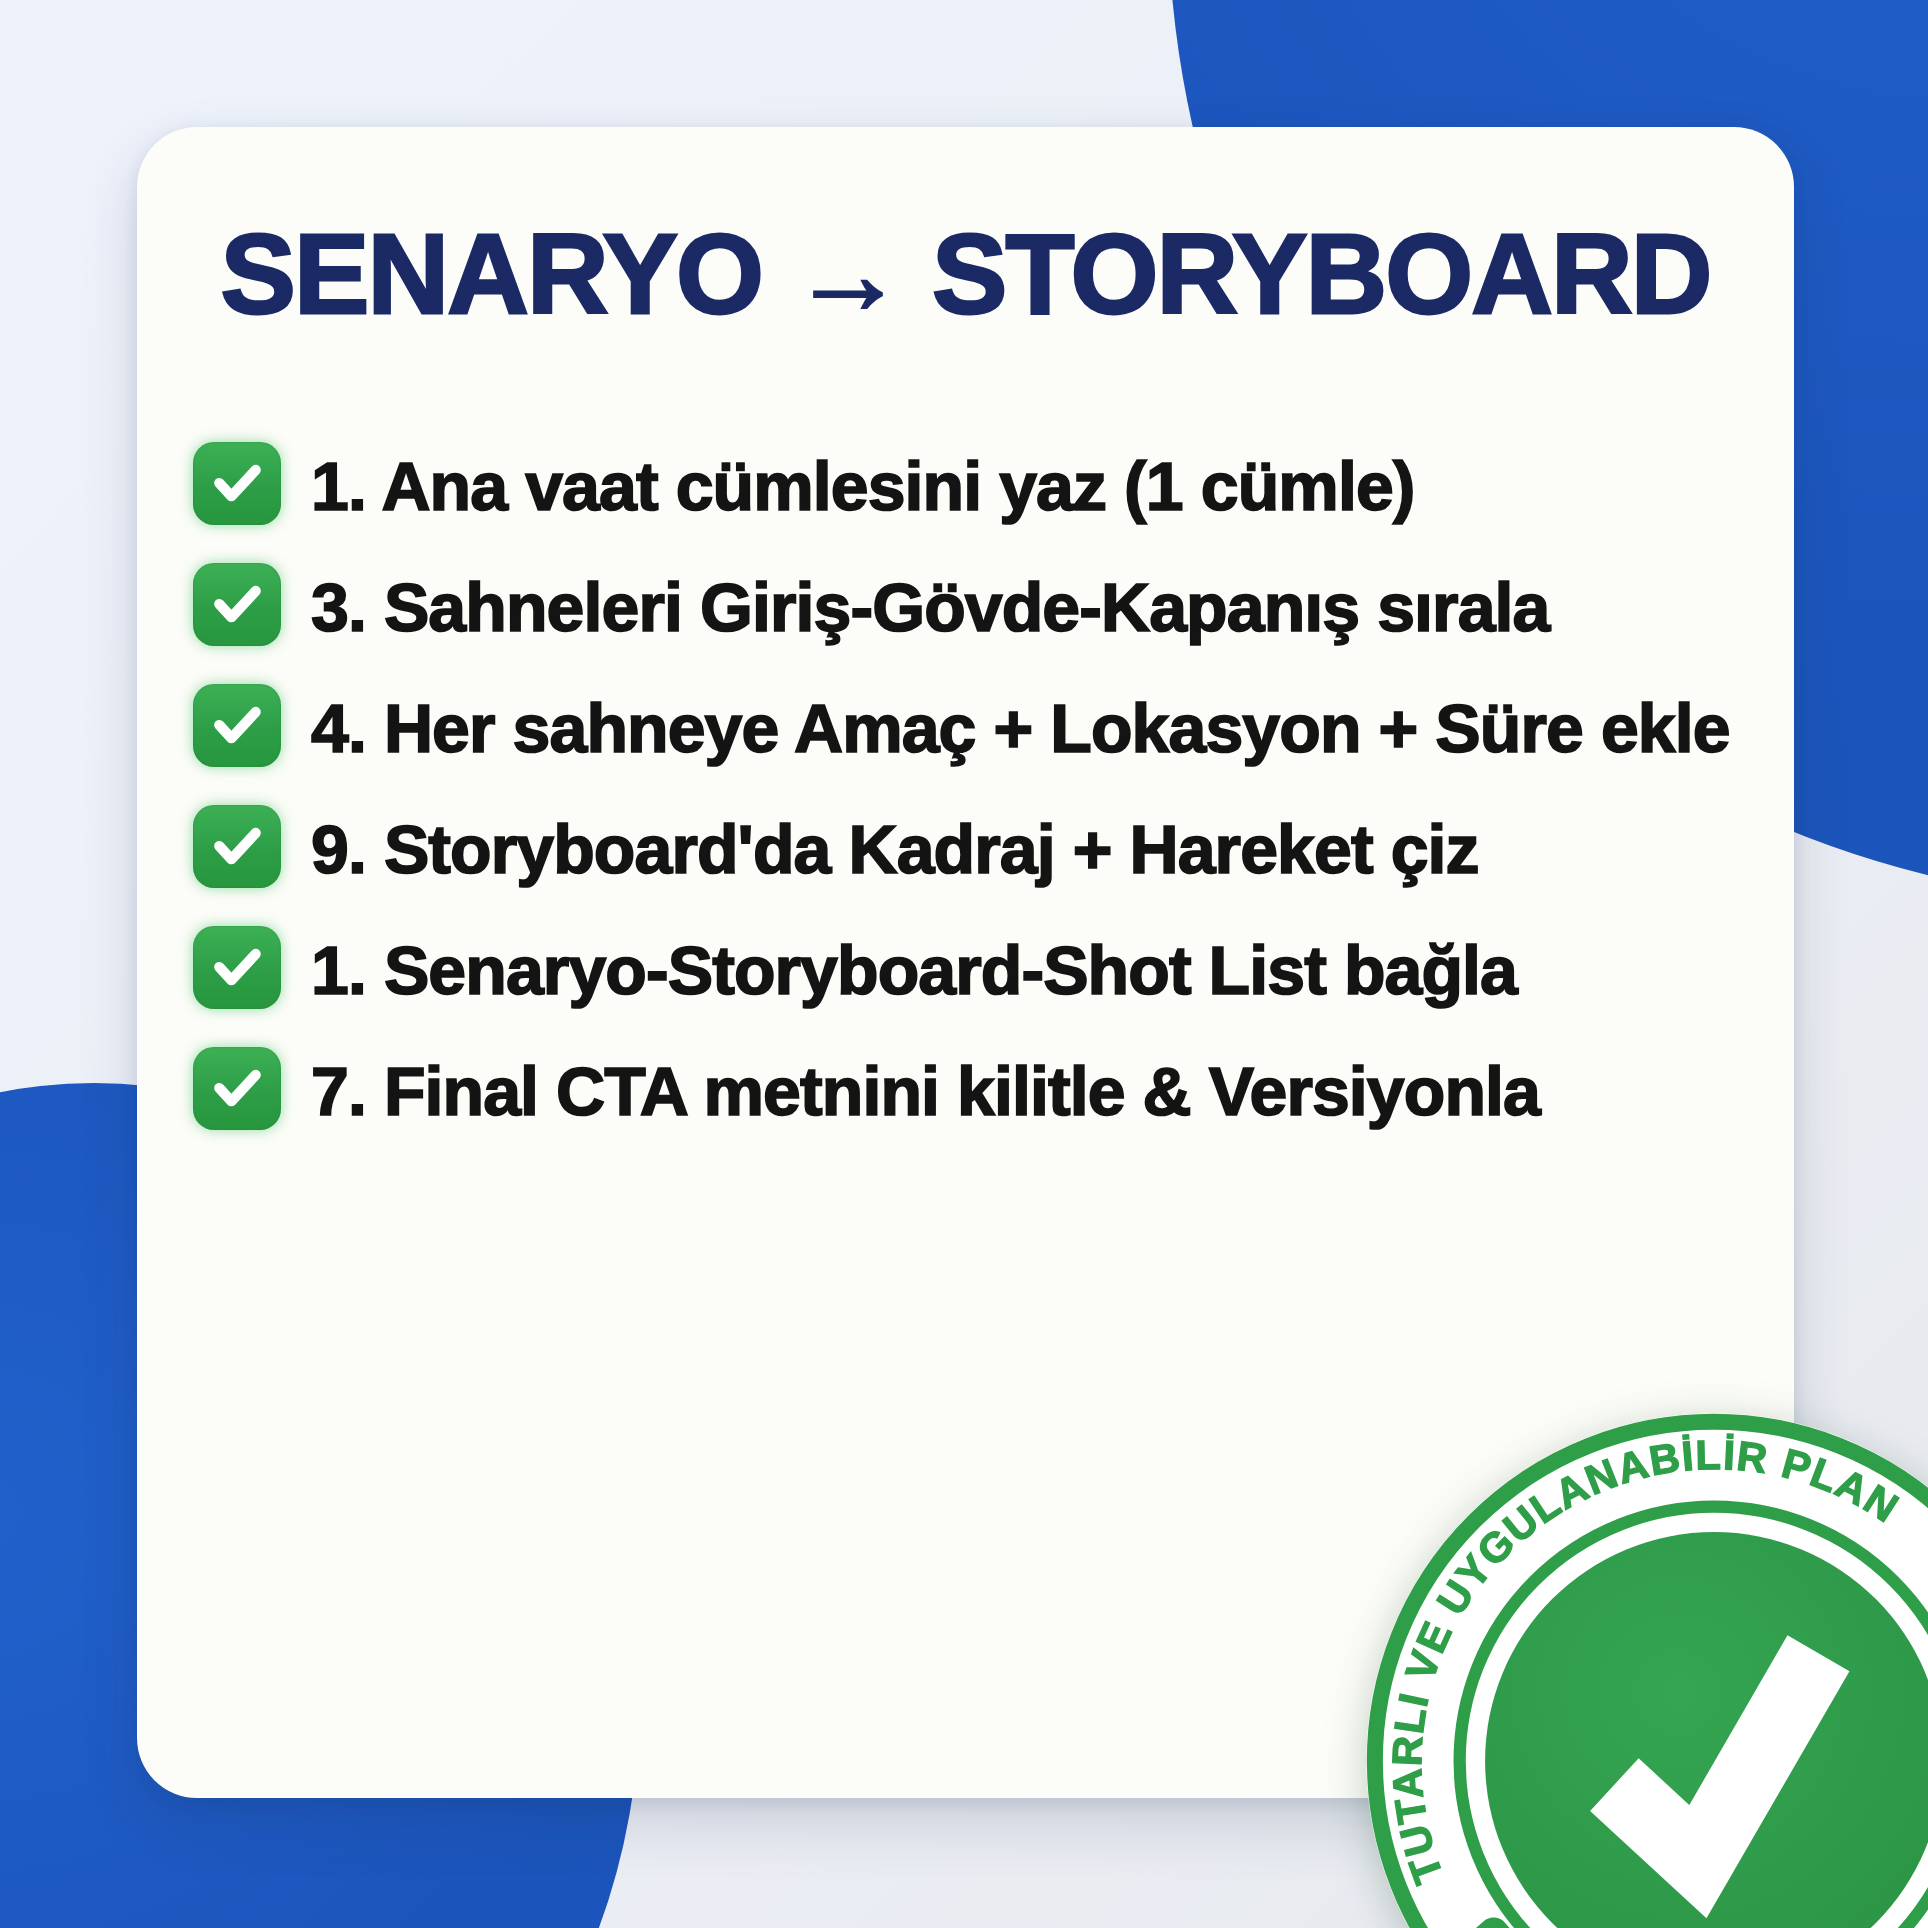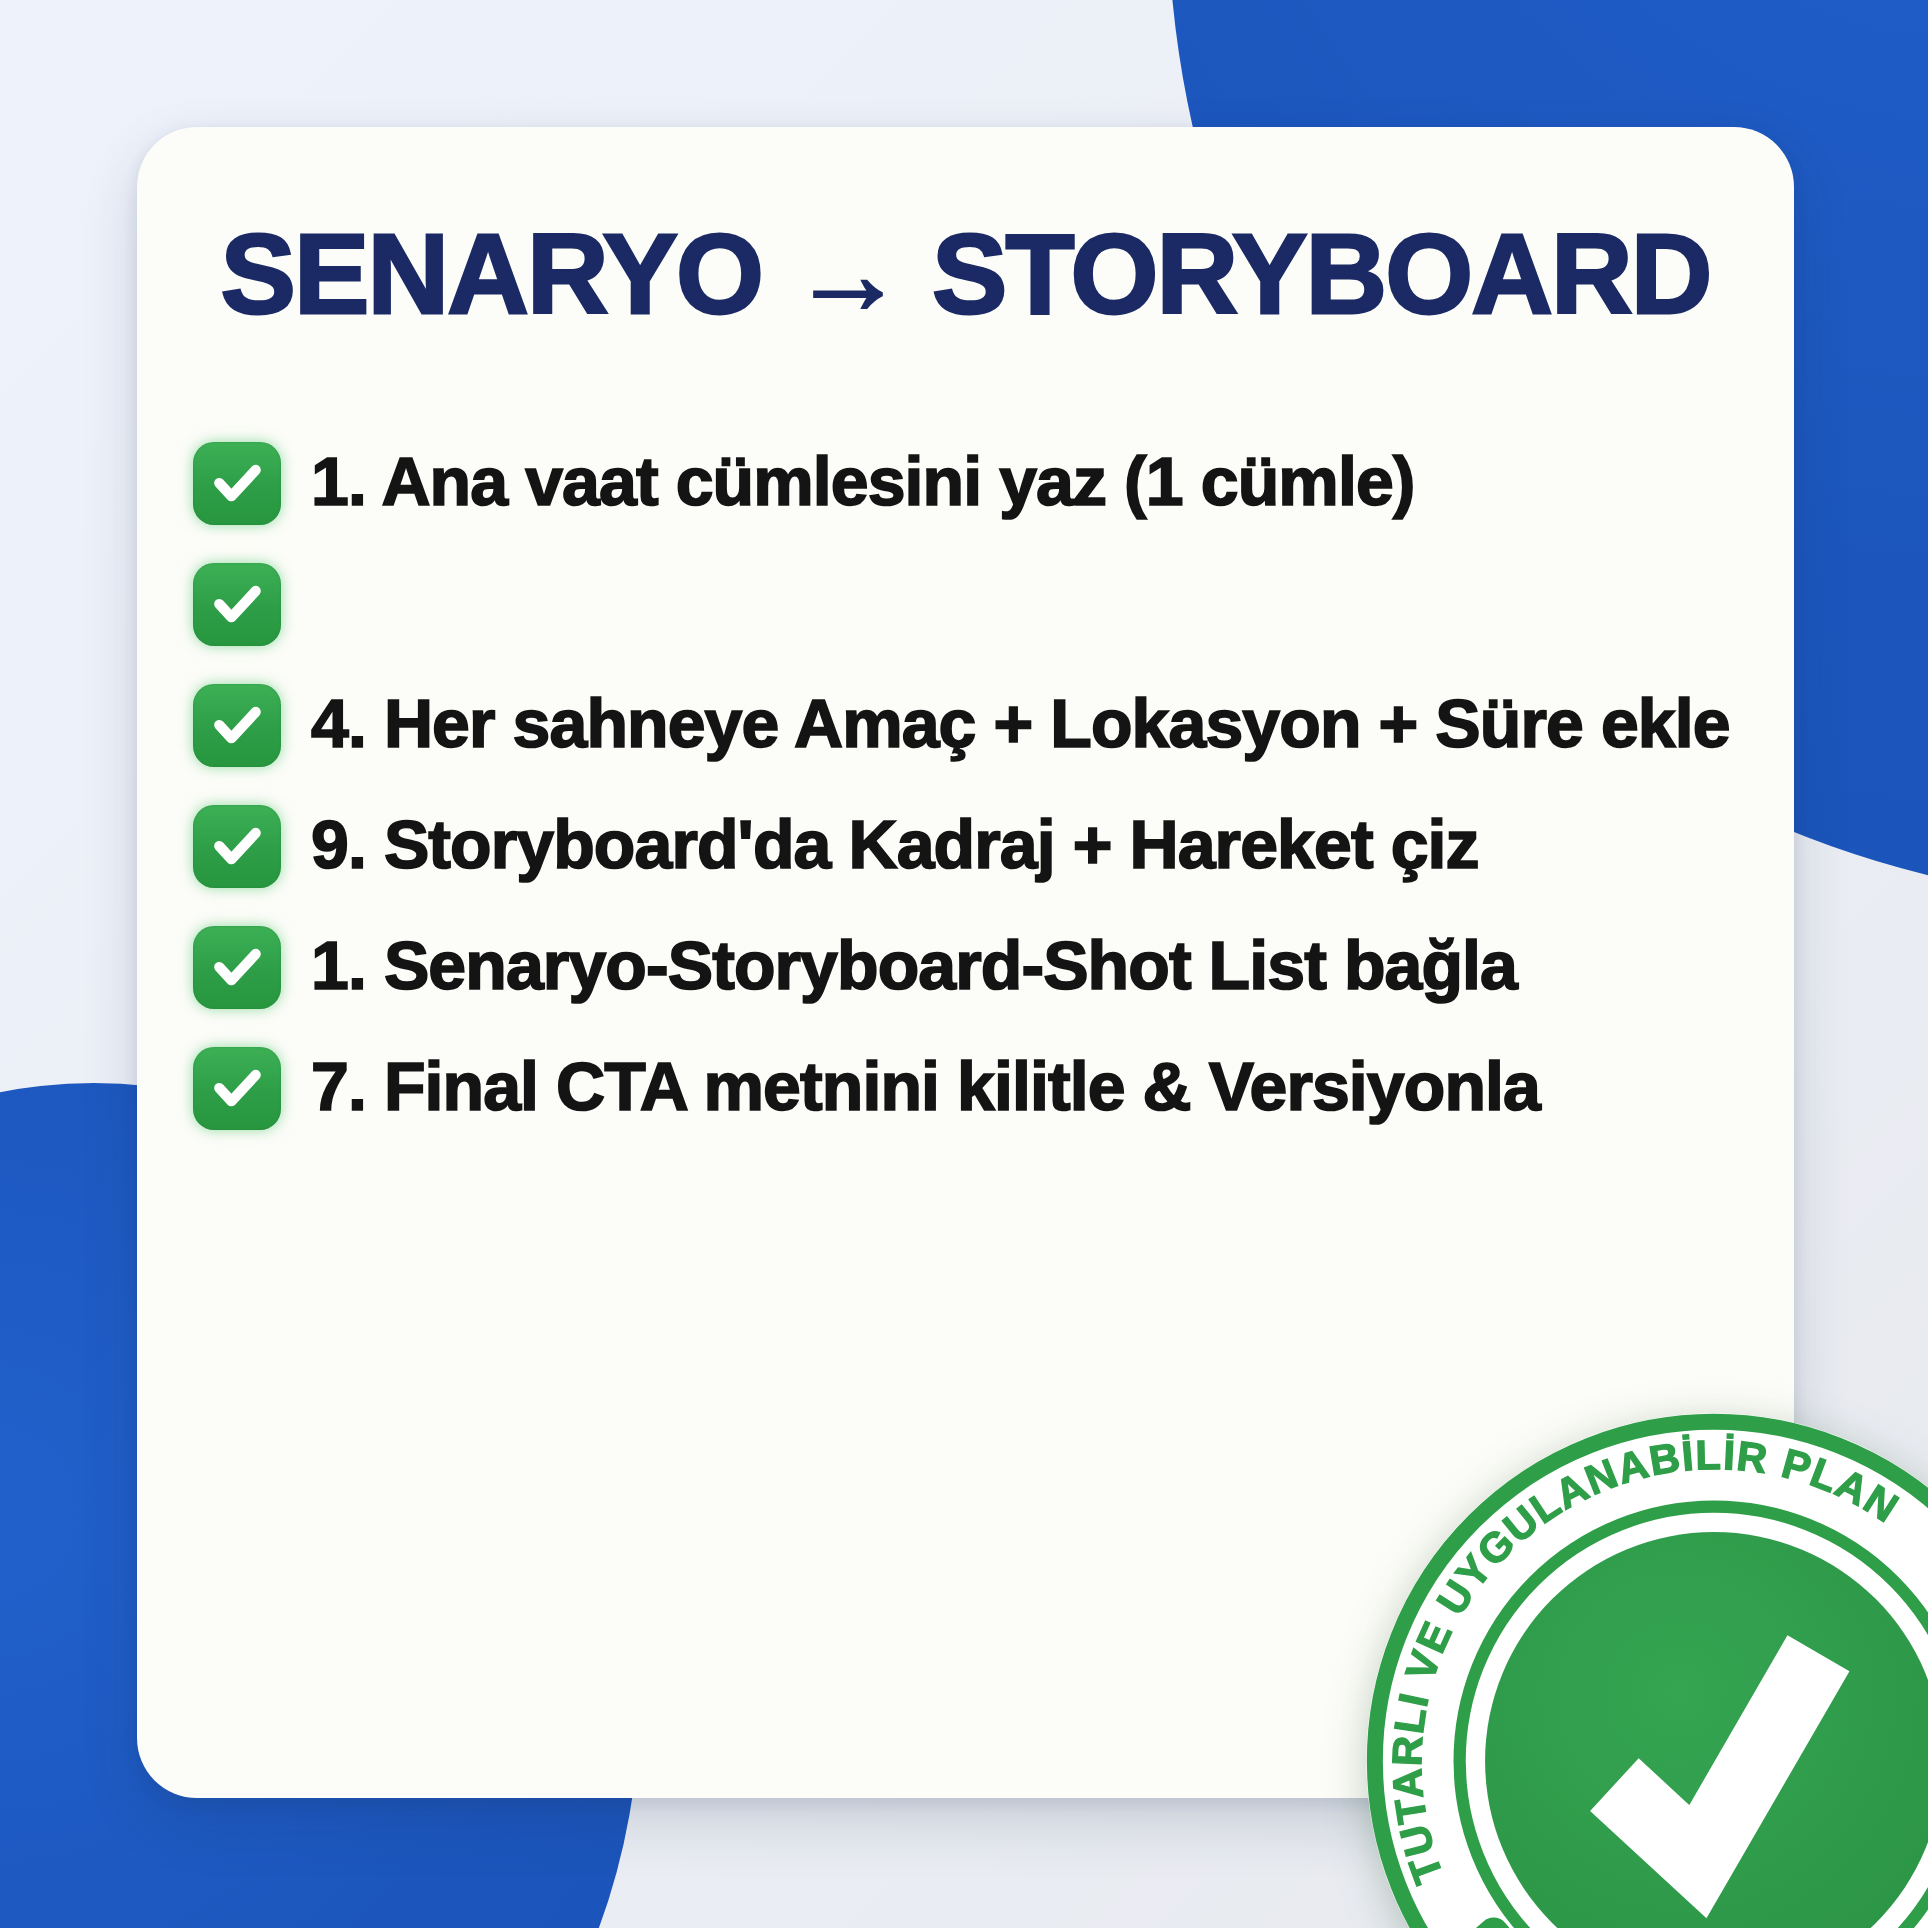--- a/index.html
+++ b/index.html
@@ -17,21 +17,21 @@
     box-shadow:0 24.5px 56px rgba(30,50,90,.16),0 4.7px 15px rgba(30,50,90,.10);
     box-sizing:border-box;padding:68px 56px 4px 56px;
   }
   .title{
     text-align:center;color:#1b2a64;font-weight:700;
     font-size:113px;line-height:158px;letter-spacing:-1.9px;
     -webkit-text-stroke:2.8px #1b2a64;
     white-space:nowrap;
   }
   .list{margin-top:89px;}
-  .row{display:flex;align-items:flex-start;margin-bottom:38px;height:83px;}
+  .row{display:flex;align-items:flex-end;margin-bottom:38px;height:83px;}
   .cbx{
     flex:0 0 88px;width:88px;height:83px;border-radius:21px;
     background:linear-gradient(180deg,#3db055 0%,#2d9e47 55%,#27963e 100%);
     box-shadow:0 0 13px rgba(90,205,120,.65),0 0 1.9px rgba(30,120,60,.6) inset;
     display:flex;align-items:center;justify-content:center;margin-right:30px;
   }
   .item-text{
     color:#141414;font-weight:700;font-size:68px;letter-spacing:-0.9px;
     -webkit-text-stroke:1.7px #141414;white-space:nowrap;
   }
@@ -63,20 +63,21 @@
           </svg>
       </span>
       <span class="item-text">1. Ana vaat cümlesini yaz (1 cümle)</span>
     </div>
     <div class="row">
       <span class="cbx">
         <svg width="56" height="56" viewBox="-30 -30 60 60">
             <path d="M -19 -1 L -6 13 L 20 -15" fill="none" stroke="#ffffff" stroke-width="11" stroke-linecap="round" stroke-linejoin="round"></path>
           </svg>
       </span>
+      <span class="item-text">3. Sahneleri Giriş-Gövde-Kapanış sırala</span>
     </div>
     <div class="row">
       <span class="cbx">
         <svg width="56" height="56" viewBox="-30 -30 60 60">
             <path d="M -19 -1 L -6 13 L 20 -15" fill="none" stroke="#ffffff" stroke-width="11" stroke-linecap="round" stroke-linejoin="round"></path>
           </svg>
       </span>
       <span class="item-text">4. Her sahneye Amaç + Lokasyon + Süre ekle</span>
     </div>
     <div class="row">

